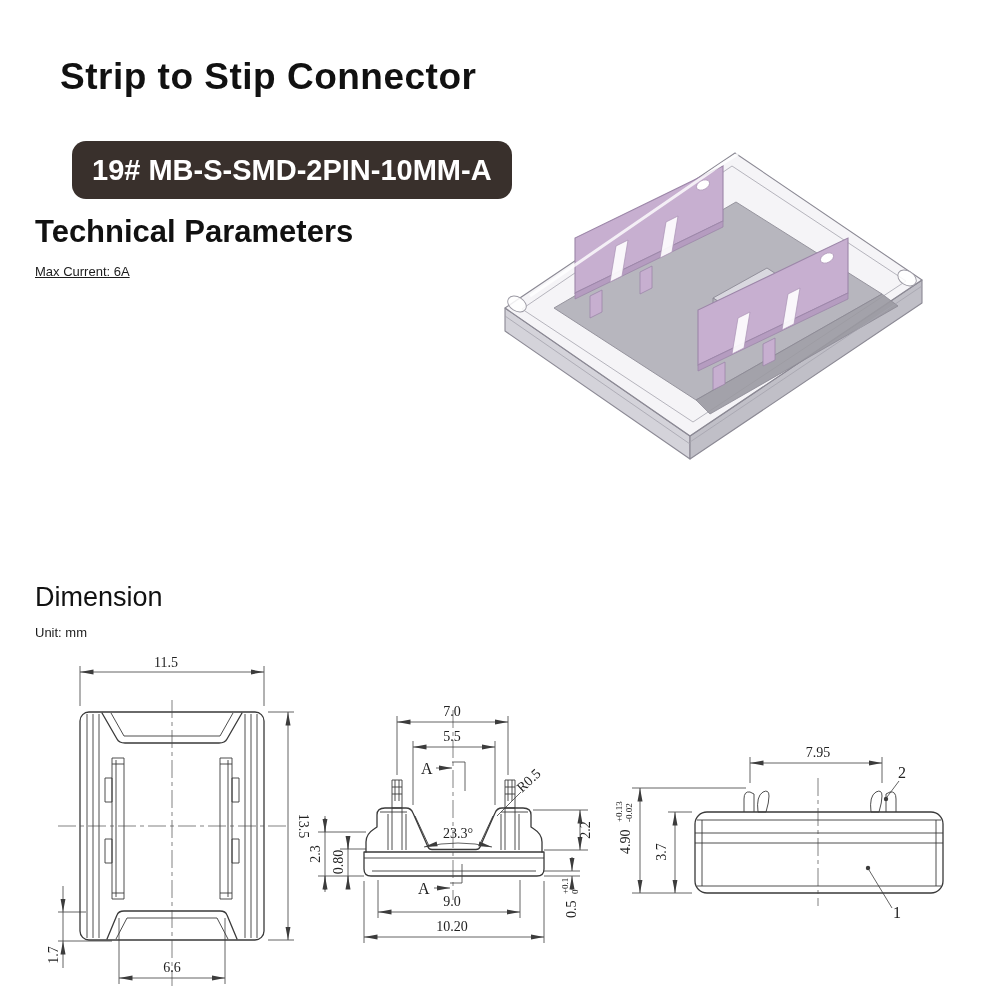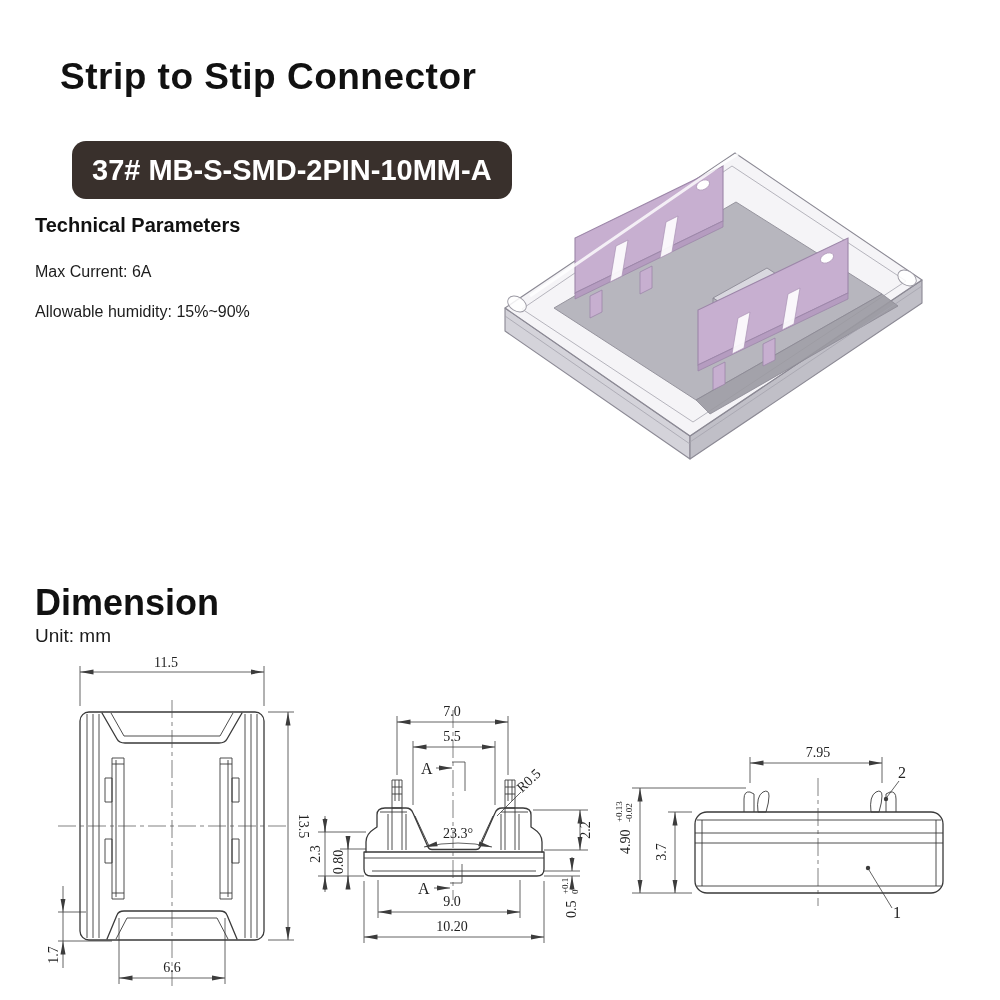--- a/index.html
+++ b/index.html
@@ -1,25 +1,25 @@
 <!DOCTYPE html>
 <html><head>
 <meta charset="utf-8">
 <style>
   html,body{margin:0;padding:0;background:#ffffff;}
   .page{position:relative;width:1000px;height:1000px;background:#ffffff;overflow:hidden;
         font-family:"Liberation Sans","DejaVu Sans",sans-serif;color:#111;}
   .title{position:absolute;left:60px;top:56px;font-size:37px;font-weight:bold;letter-spacing:.5px;}
   .badge{position:absolute;left:72px;top:141px;height:58px;line-height:58px;padding:0 20px;
          border-radius:14px;font-size:29px;font-weight:bold;}
-  .tech-h{position:absolute;left:35px;top:214px;font-size:20px;font-weight:bold;}
+  .tech-h{position:absolute;left:35px;top:214px;font-size:31px;font-weight:bold;}
   .tech-list{position:absolute;left:35px;top:252px;width:640px;}
-  .tech-list div{font-size:16px;line-height:40px;white-space:nowrap;color:#1c1c1c;}
-  .dim-h{position:absolute;left:35px;top:582px;font-size:36px;font-weight:bold;}
-  .unit{position:absolute;left:35px;top:625px;font-size:19px;color:#1c1c1c;}
+  .tech-list div{font-size:13px;line-height:40px;white-space:nowrap;color:#1c1c1c;text-decoration:underline;}
+  .dim-h{position:absolute;left:35px;top:582px;font-size:27px;font-weight:normal;}
+  .unit{position:absolute;left:35px;top:625px;font-size:13px;color:#1c1c1c;}
   .render{position:absolute;left:470px;top:128px;}
   .draw{position:absolute;left:0;top:650px;}
   
   .bl{stroke:#3a3a3a;stroke-width:1.3;fill:none;stroke-linejoin:round;stroke-linecap:round;}
   .bl2{stroke:#3a3a3a;stroke-width:.9;fill:none;stroke-linejoin:round;}
   .dim{stroke:#3c3c3c;stroke-width:.8;fill:none;}
   .ctr{stroke:#4a4a4a;stroke-width:.7;fill:none;stroke-dasharray:18 4 4 4;}
   .dt{font-family:"Liberation Serif","DejaVu Serif",serif;font-size:14px;fill:#222;}
   .dts{font-family:"Liberation Serif","DejaVu Serif",serif;font-size:9px;fill:#222;}
   .dtl{font-family:"Liberation Serif","DejaVu Serif",serif;font-size:16px;fill:#222;}
@@ -27,21 +27,21 @@
   .r-edge{stroke:#8b8994;stroke-width:1.1;stroke-linejoin:round;}
   .r-thin{stroke:#a5a3ad;stroke-width:.8;fill:none;}
 </style>
 </head>
 <body>
 
 <div class="page">
 
   <div class="title">Strip to Stip Connector</div>
 
-  <div class="badge" id="model-badge" style="background: rgb(57, 48, 44); color: rgb(255, 255, 255);">37# MB-S-SMD-2PIN-10MM-A</div>
+  <div class="badge" id="model-badge" style="background: rgb(57, 48, 44); color: rgb(255, 255, 255);">19# MB-S-SMD-2PIN-10MM-A</div>
 
   <svg class="render" width="480" height="340" viewBox="0 0 480 340">
 
     <polygon points="35,180 220,308 220,331 35,203" fill="#cfced6" fill-opacity="0.9" class="r-edge"></polygon>
     <polygon points="220,308 452,152 452,175 220,331" fill="#bdbcc4" fill-opacity="0.95" class="r-edge"></polygon>
 
     <polygon points="265,25 452,152 220,308 35,180" fill="#edebf1" fill-opacity="0.55" class="r-edge"></polygon>
     <path class="r-thin" d="M262,38 L436,153 L223,294 L52,181 Z"></path>
 
     <polygon points="266,74 412,166 226,272 84,180" fill="#b0afb7" fill-opacity="0.9" stroke="#96949e" stroke-width="1"></polygon>
@@ -75,21 +75,20 @@
       <polygon points="293,216 305,210 305,232 293,238" fill="#c7afd0" stroke="#9c86a8" stroke-width="0.8"></polygon>
     </g>
 
     <path d="M60,168 L252,36 L268,26" fill="none" stroke="#ffffff" stroke-width="3" stroke-opacity="0.8"></path>
     <path class="r-thin" d="M35,188 L220,316 M452,158 L220,314"></path>
   </svg>
 
   <div class="tech-h">Technical Parameters</div>
   <div class="tech-list">
     <div>Max Current: 6A</div>
-    <div>Allowable humidity: 15%~90%</div>
   </div>
 
   <div class="dim-h">Dimension</div>
   <div class="unit">Unit: mm</div>
 
   <svg class="draw" width="1000" height="350" viewBox="0 0 1000 350">
     <defs>
       <marker id="mE" markerWidth="14" markerHeight="6" refX="13.5" refY="3" orient="auto" markerUnits="userSpaceOnUse">
         <path d="M0,0.5 L13.5,3 L0,5.5 Z" fill="#3c3c3c"></path>
       </marker>

